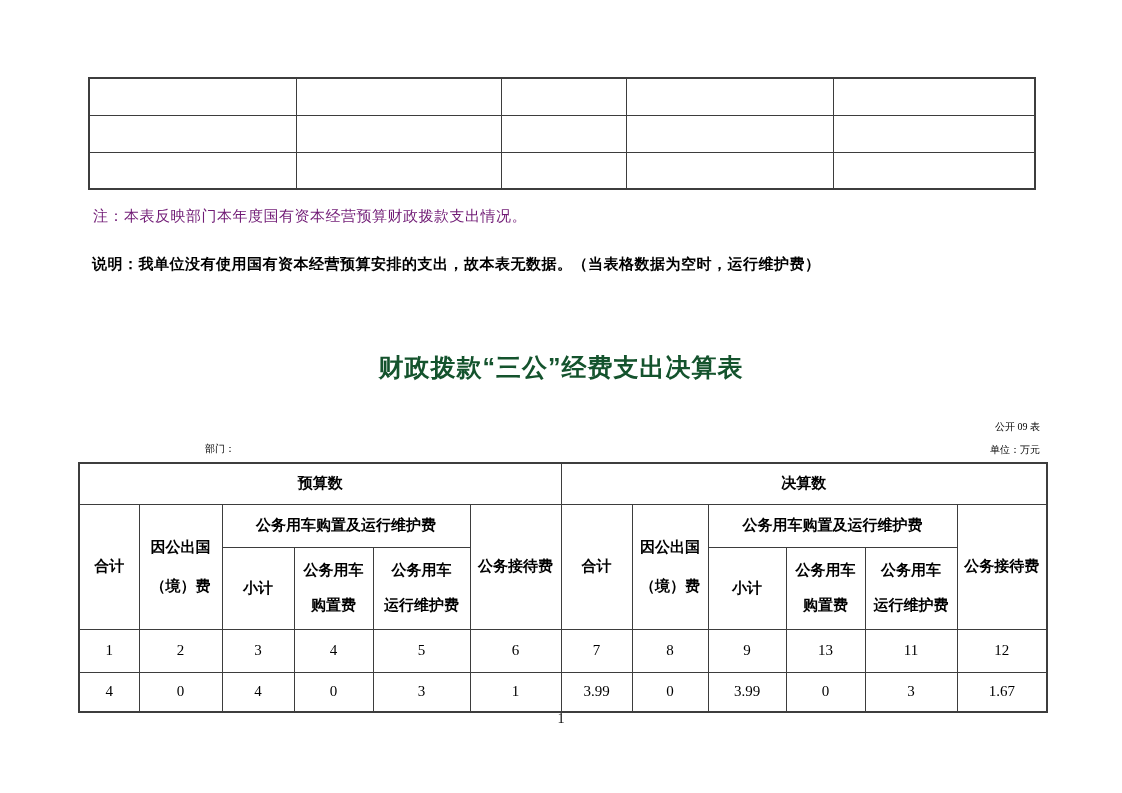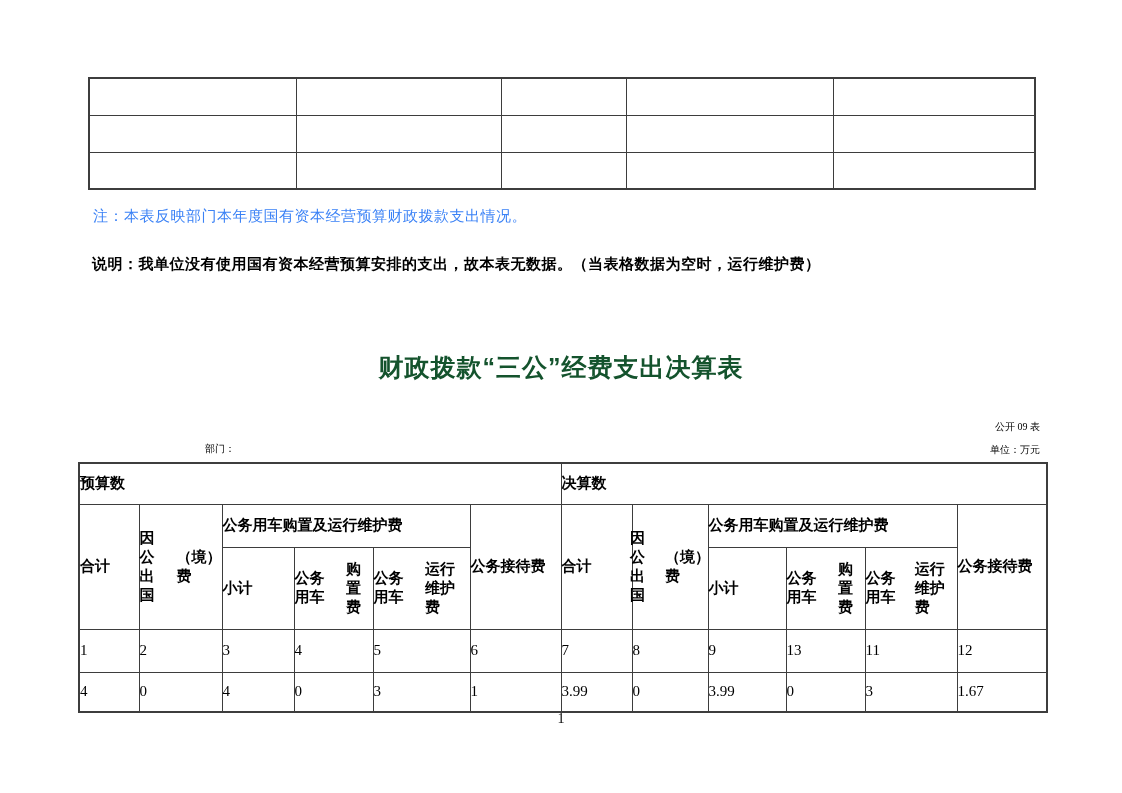--- a/index.html
+++ b/index.html
@@ -17,21 +17,21 @@
   
   .empty-table {
     position:absolute; left:88px; top:77px; width:946px;
     border:2px solid #3d3d3d;
   }
   .empty-table td { border:1px solid #3d3d3d; height:37px; }
 
   
   .note {
     position:absolute; left:93px; top:206px;
-    font-size:15px; line-height:1.3; color:#3b82f6;
+    font-size:15px; line-height:1.3; color:#701a75;
     letter-spacing:0.5px;
   }
   .explanation {
     position:absolute; left:92px; top:255px;
     font-family:"Liberation Serif", serif;
     font-weight:bold; font-size:15px; line-height:1.3;
     letter-spacing:0.5px; color:#000;
   }
 
   
@@ -48,38 +48,38 @@
   .dept-label  { top:442px; left:205px; }
 
   
   .main-table {
     position:absolute; left:78px; top:462px; width:968px;
     border:2px solid #3d3d3d;
     font-size:15px;
   }
   .main-table th, .main-table td {
     border:1px solid #3d3d3d;
-    text-align:left; vertical-align:middle;
+    text-align:center; vertical-align:middle;
     padding:0;
   }
   .main-table th {
     font-family:"Liberation Sans", sans-serif;
     font-weight:bold; color:#000;
   }
   .main-table td {
     font-family:"Liberation Serif", serif;
     color:#000;
   }
   .row-section    { height:41px; }
   .row-group      { height:43px; }
   .row-sub        { height:82px; }
   .row-numbers    { height:43px; }
   .row-values     { height:40px; }
 
-  .stack { display:flex; flex-direction:row; justify-content:center; align-items:center; }
+  .stack { display:flex; flex-direction:column; justify-content:center; align-items:center; }
   .stack.gap-abroad   { gap:20px; }
   .stack.gap-vehicle  { gap:16px; }
 
   
   .page-number {
     position:absolute; left:0; top:711px; width:100%;
     text-align:center;
     font-family:"Liberation Serif", serif; font-size:14px; color:#000;
   }
 </style>

